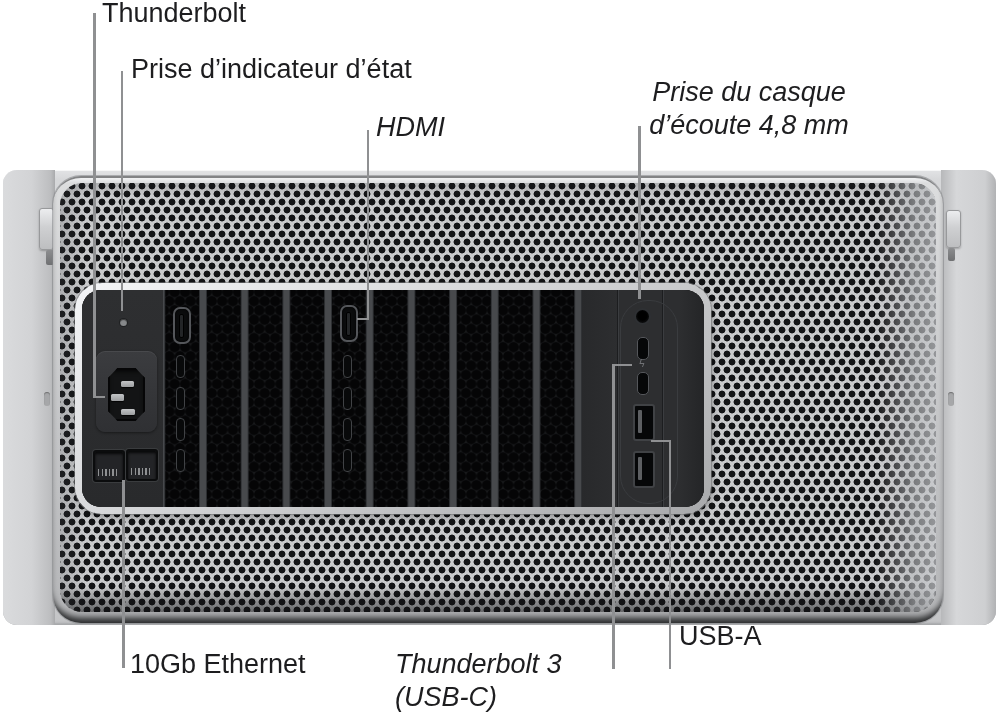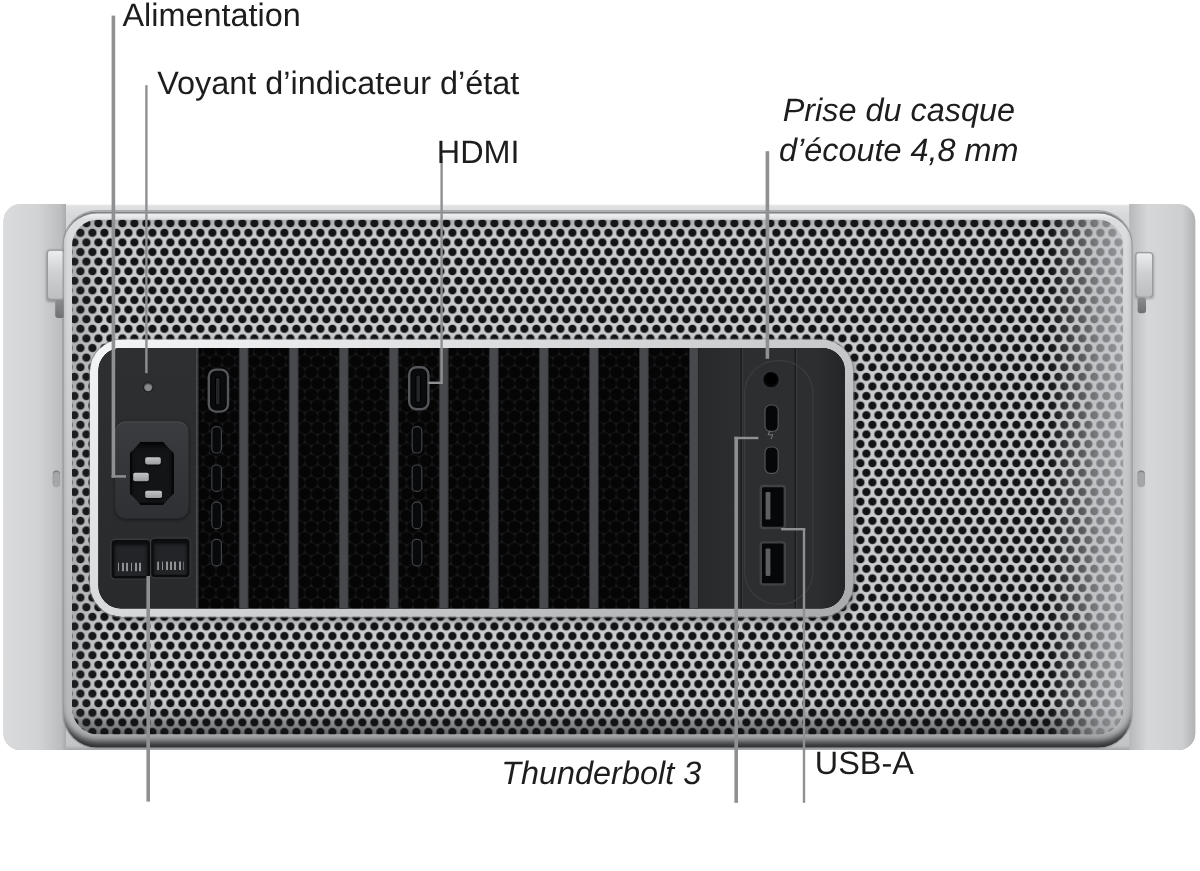--- a/index.html
+++ b/index.html
@@ -196,25 +196,27 @@
   <div class="cl" style="left:120.5px;top:71px;height:240px;"></div>
   <div class="cl" style="left:366.5px;top:130px;height:190px;"></div>
   <div class="clh" style="left:357px;top:317.5px;width:12px;"></div>
   <div class="cl" style="left:638px;top:126px;height:173px;"></div>
   <div class="cl" style="left:122px;top:480px;height:188px;"></div>
   <div class="clh" style="left:612px;top:363.5px;width:20px;"></div>
   <div class="cl" style="left:612px;top:363.5px;height:305px;"></div>
   <div class="clh" style="left:651px;top:439.5px;width:20px;"></div>
   <div class="cl" style="left:668.5px;top:439.5px;height:229px;"></div>
 
-  <div class="lbl" style="left:102px;top:-1px;">Alimentation</div>
-  <div class="lbl" style="left:131px;top:55px;">Voyant d’indicateur d’état</div>
-  <div class="lbl" style="left:364px;top:113px;">HDMI</div>
+  <div class="lbl" style="left:102px;top:-1px;">Thunderbolt</div>
+  <div class="lbl" style="left:131px;top:55px;">Prise d’indicateur d’état</div>
+  <div class="lbl" style="left:376px;top:113px;font-style:italic;">HDMI</div>
   <div class="lbl lbl-multi" style="left:626px;top:76px;width:246px;text-align:center;">
     <span>Prise du casque</span>
     <span>d’écoute 4,8 mm</span>
   </div>
-  <div class="lbl lbl-multi" style="left:395px;top:628px;width:212px;text-align:center;">
+  <div class="lbl" style="left:130px;top:650px;">10Gb Ethernet</div>
+  <div class="lbl lbl-multi" style="left:395px;top:648px;width:212px;text-align:left;">
     <span>Thunderbolt 3</span>
+    <span>(USB-C)</span>
   </div>
   <div class="lbl" style="left:679px;top:622px;">USB-A</div>
 
 </div>
 
 </body></html>

